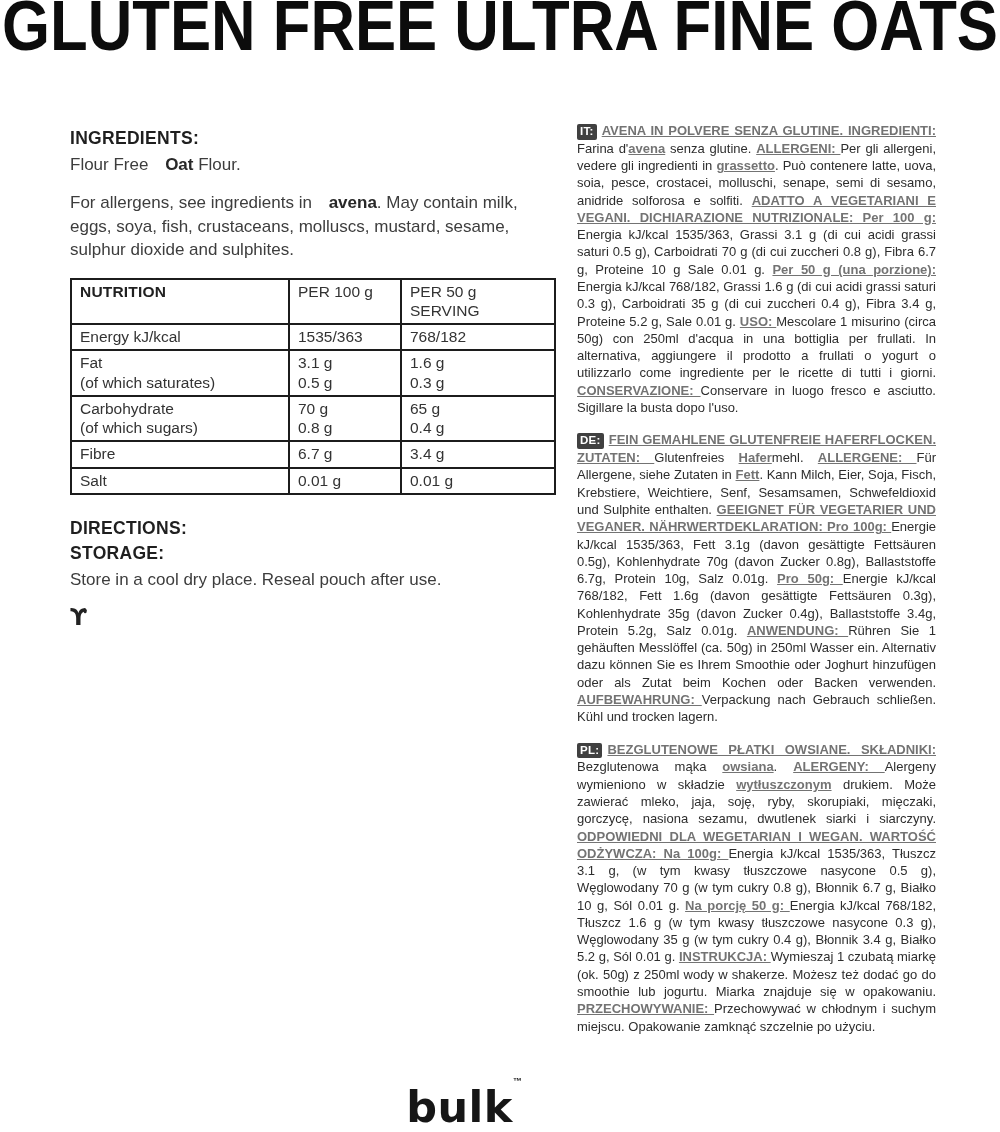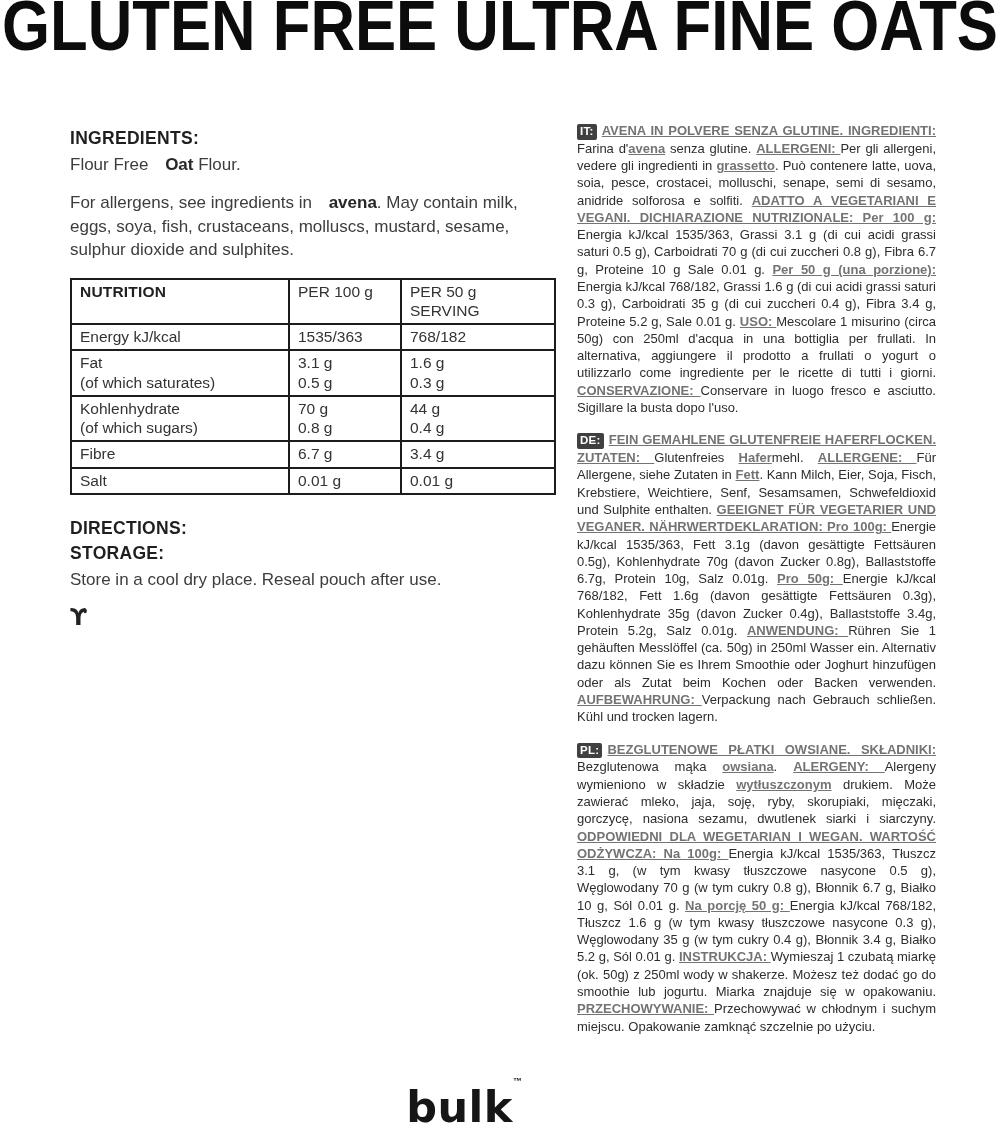--- a/index.html
+++ b/index.html
@@ -125,29 +125,29 @@
           <div>3.1 g</div>
           <div>0.5 g</div>
         </td>
         <td class="c3">
           <div>1.6 g</div>
           <div>0.3 g</div>
         </td>
       </tr>
       <tr>
         <td class="c1">
-          <div>Kohlenhydrate</div>
+          <div>Carbohydrate</div>
           <div>(of which sugars)</div>
         </td>
         <td class="c2">
           <div>70 g</div>
           <div>0.8 g</div>
         </td>
         <td class="c3">
-          <div>44 g</div>
+          <div>65 g</div>
           <div>0.4 g</div>
         </td>
       </tr>
       <tr>
         <td class="c1">Fibre</td>
         <td class="c2">6.7 g</td>
         <td class="c3">3.4 g</td>
       </tr>
       <tr>
         <td class="c1">Salt</td>

